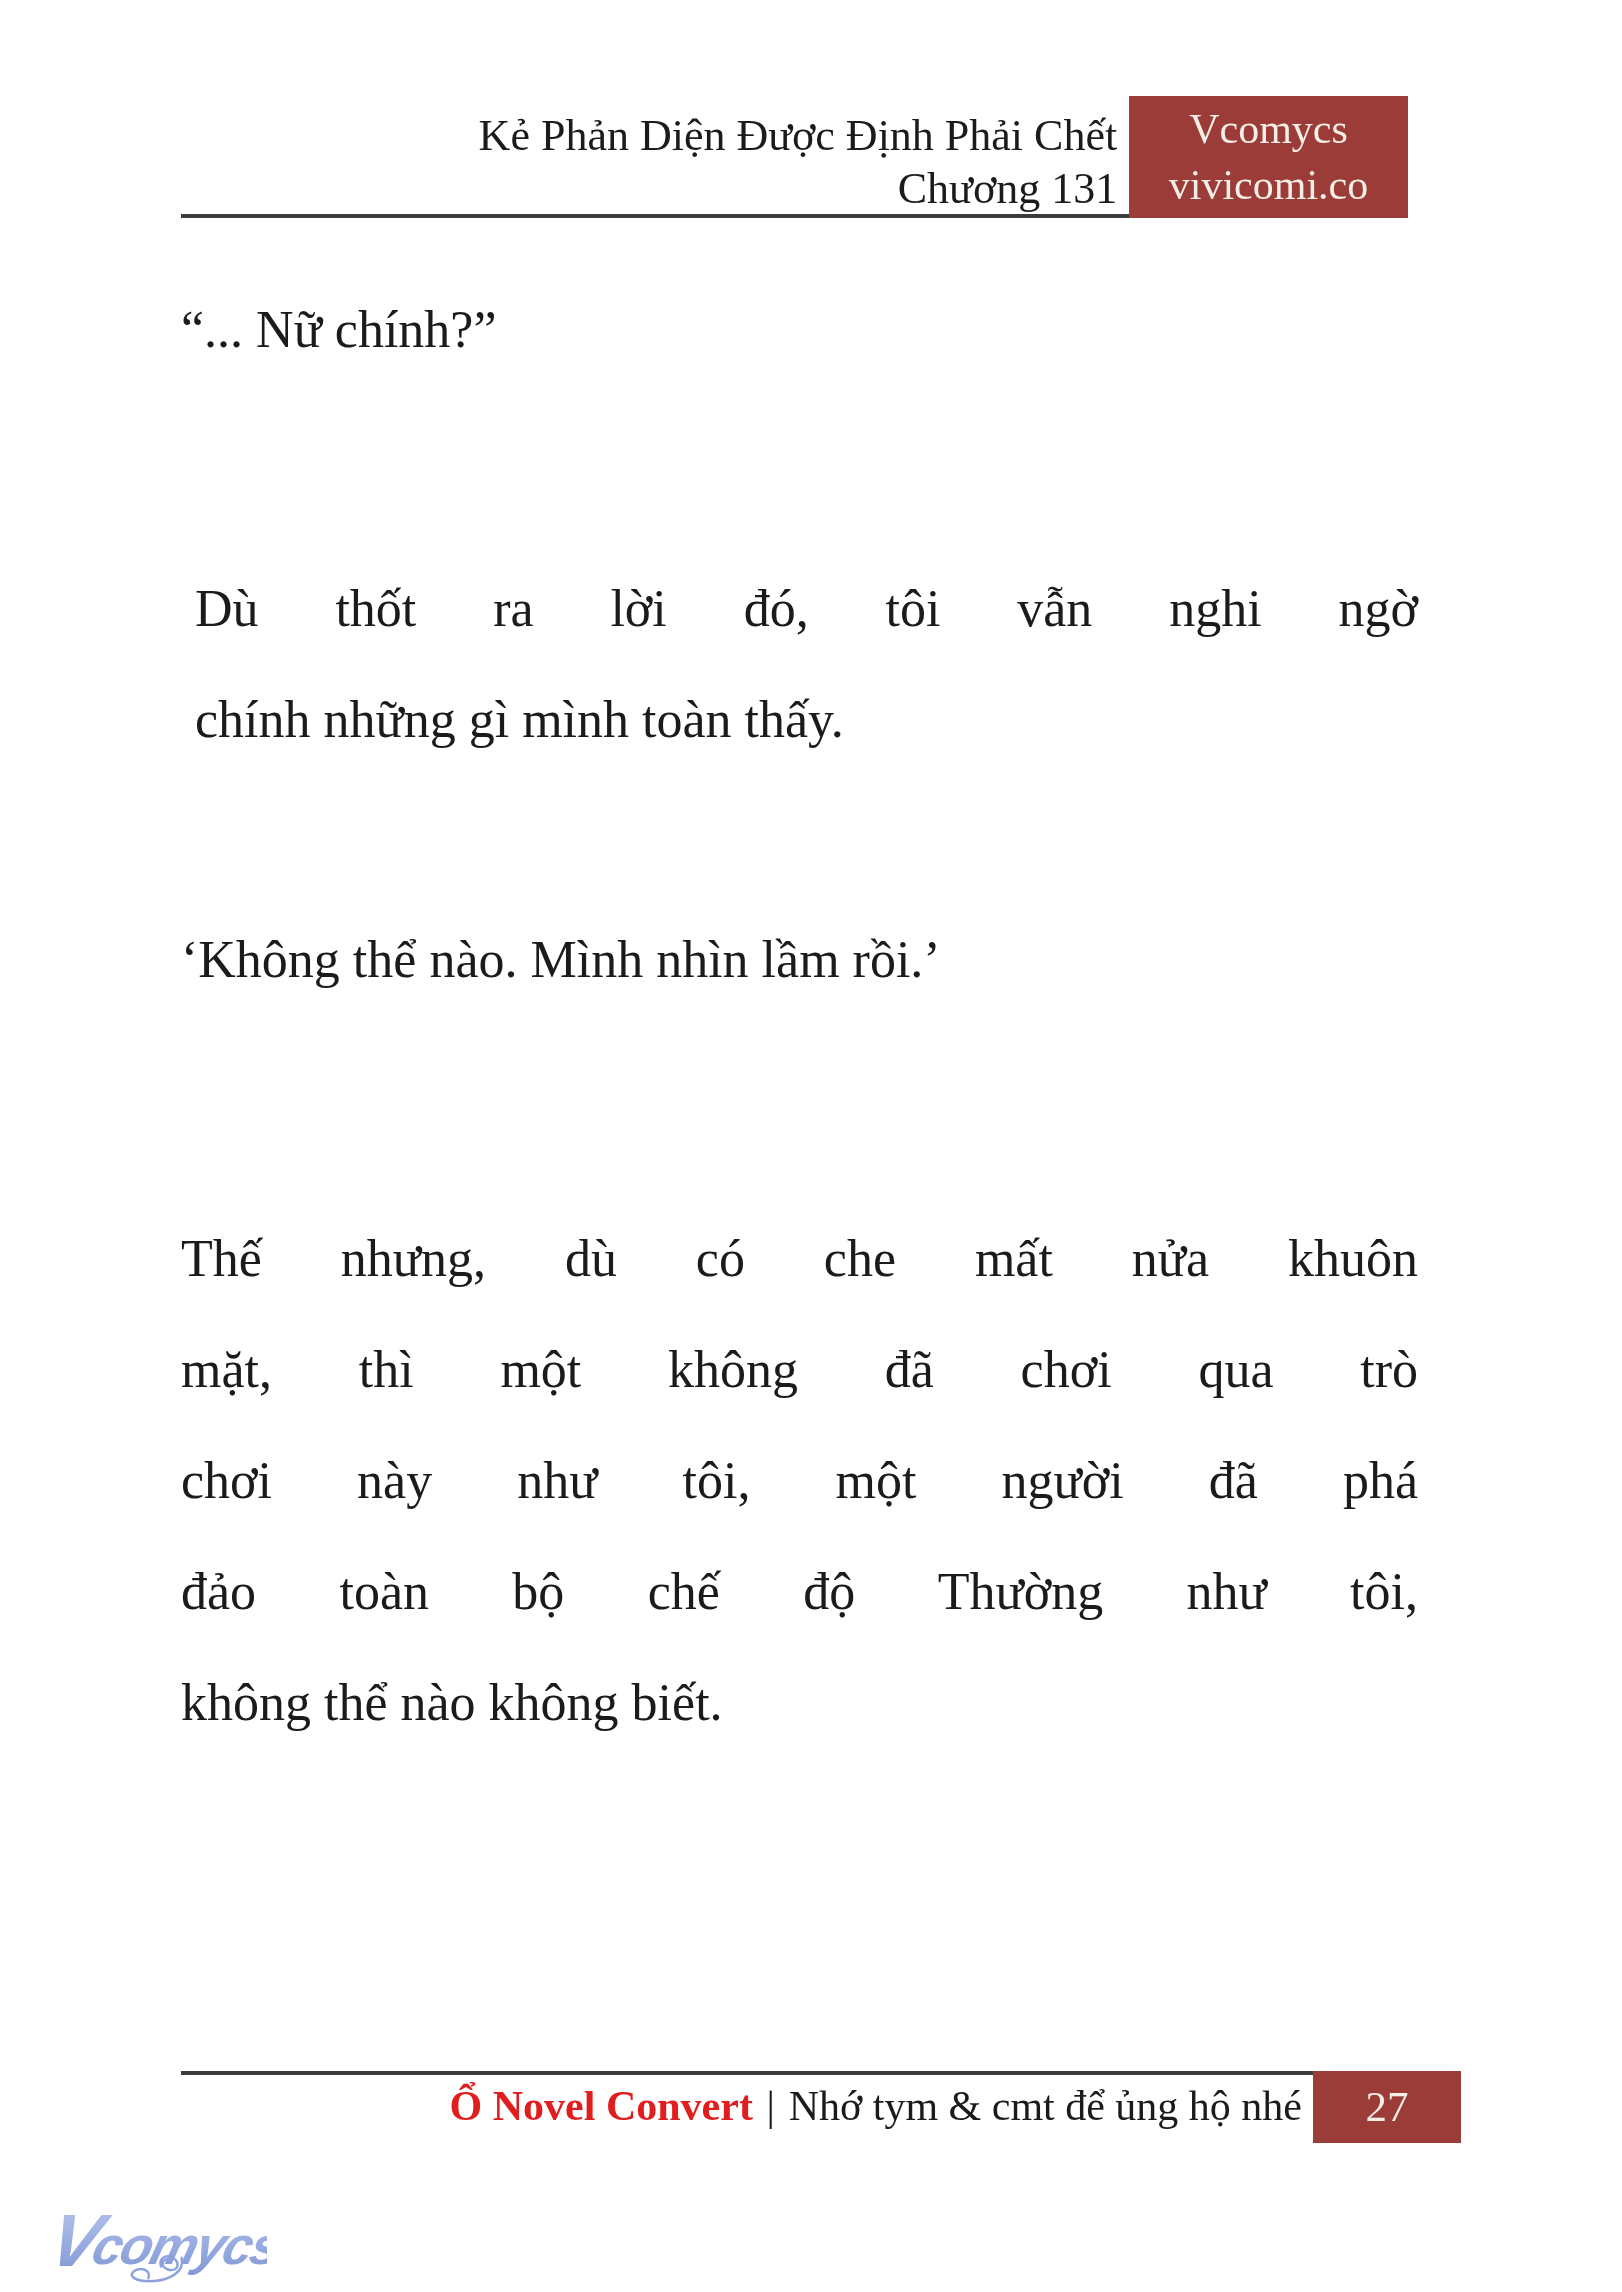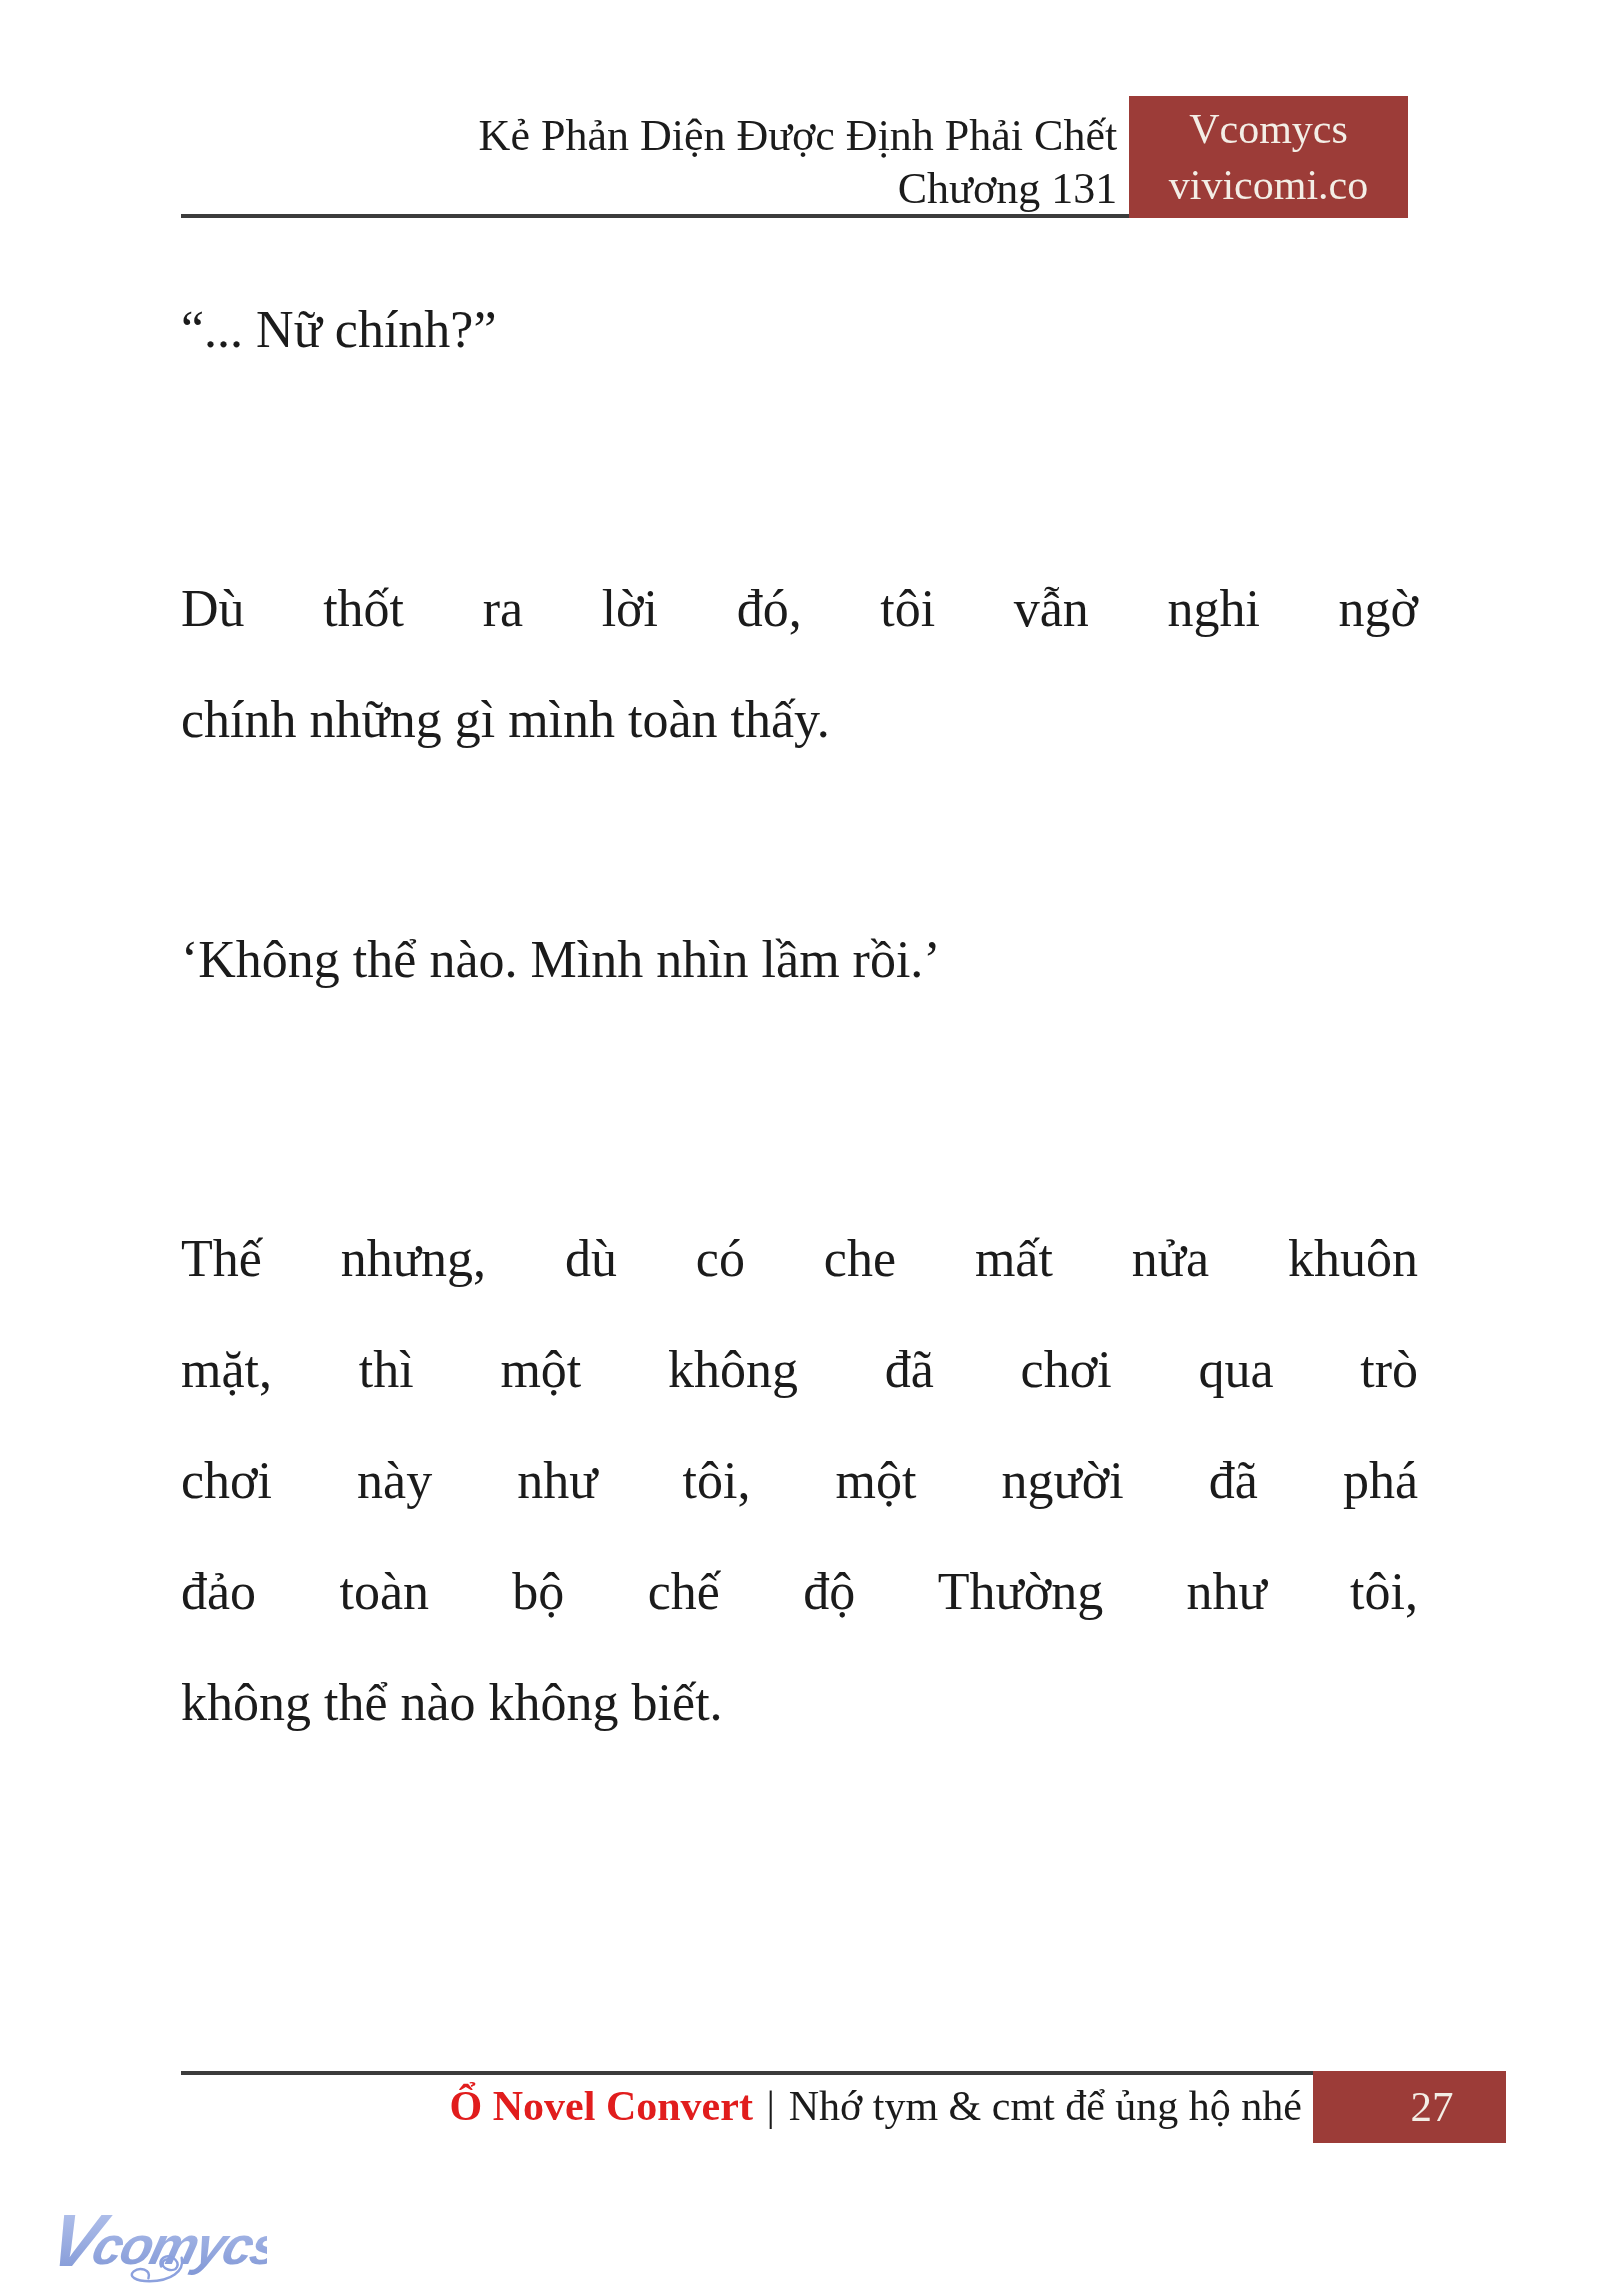--- a/index.html
+++ b/index.html
@@ -56,21 +56,21 @@
   
   .body-text {
     position: absolute;
     left: 181px;
     top: 274px;
     width: 1237px;
     font-size: 52px;
     line-height: 111px;
   }
   .para { margin: 0; }
-  .para.gap-p2 { margin-top: 168px; }
+  .para.gap-p2 { margin-top: 168px; margin-left: 14px; }
   .para.gap-p3 { margin-top: 129px; }
   .para.gap-p4 { margin-top: 188px; }
   .line { text-align: justify; }
   .line.jl { text-align-last: justify; }
   .line.last { text-align-last: left; }
   .line.nowrap { white-space: nowrap; }
 
   
   .footer-rule {
     position: absolute;
@@ -97,21 +97,20 @@
     position: absolute;
     left: 1313px;
     top: 2071px;
     width: 148px;
     height: 72px;
     background: var(--accent-red, #9c3c38);
     color: var(--box-text-cream, #f3eee6);
     font-size: 43px;
     line-height: 72px;
     text-align: center;
-    padding-left: 45px;
   }
 
   
   .watermark {
     position: absolute;
     left: 21.6px;
     top: 2201px;
     width: 245px;
     height: 90px;
   }

